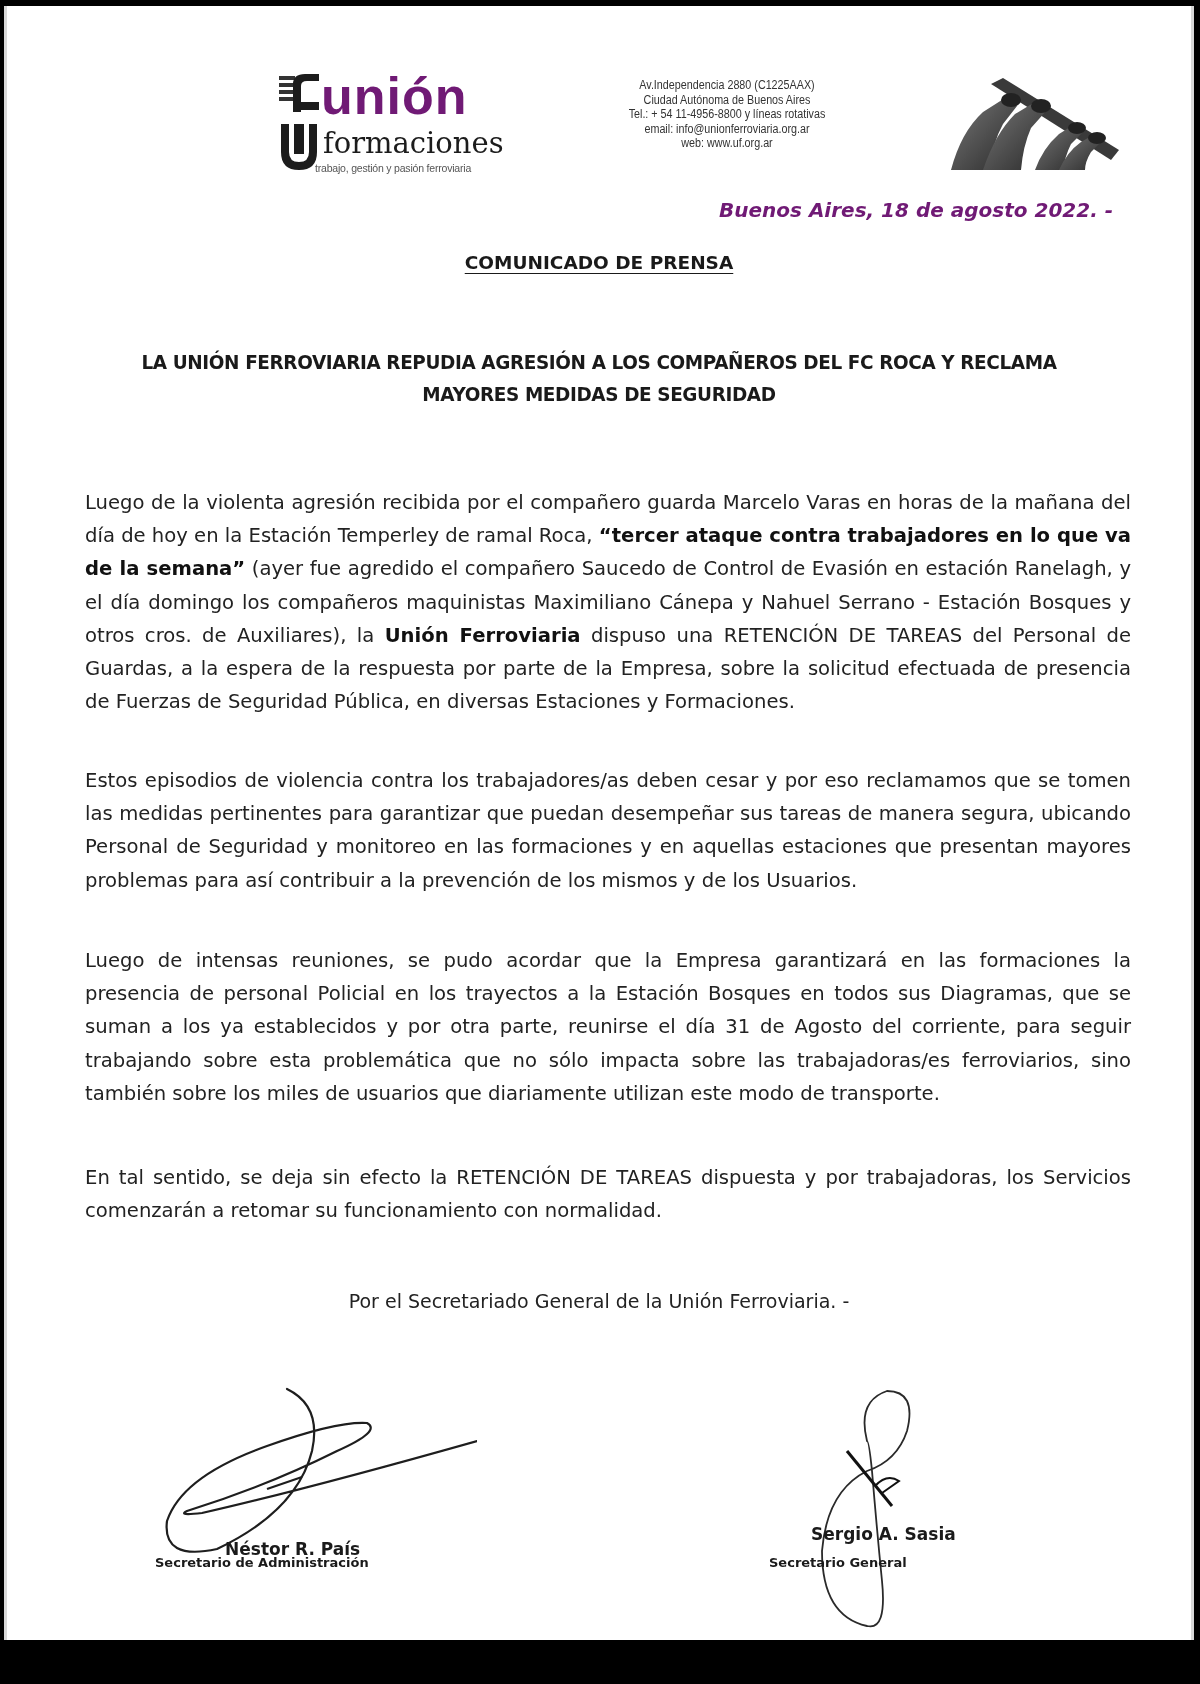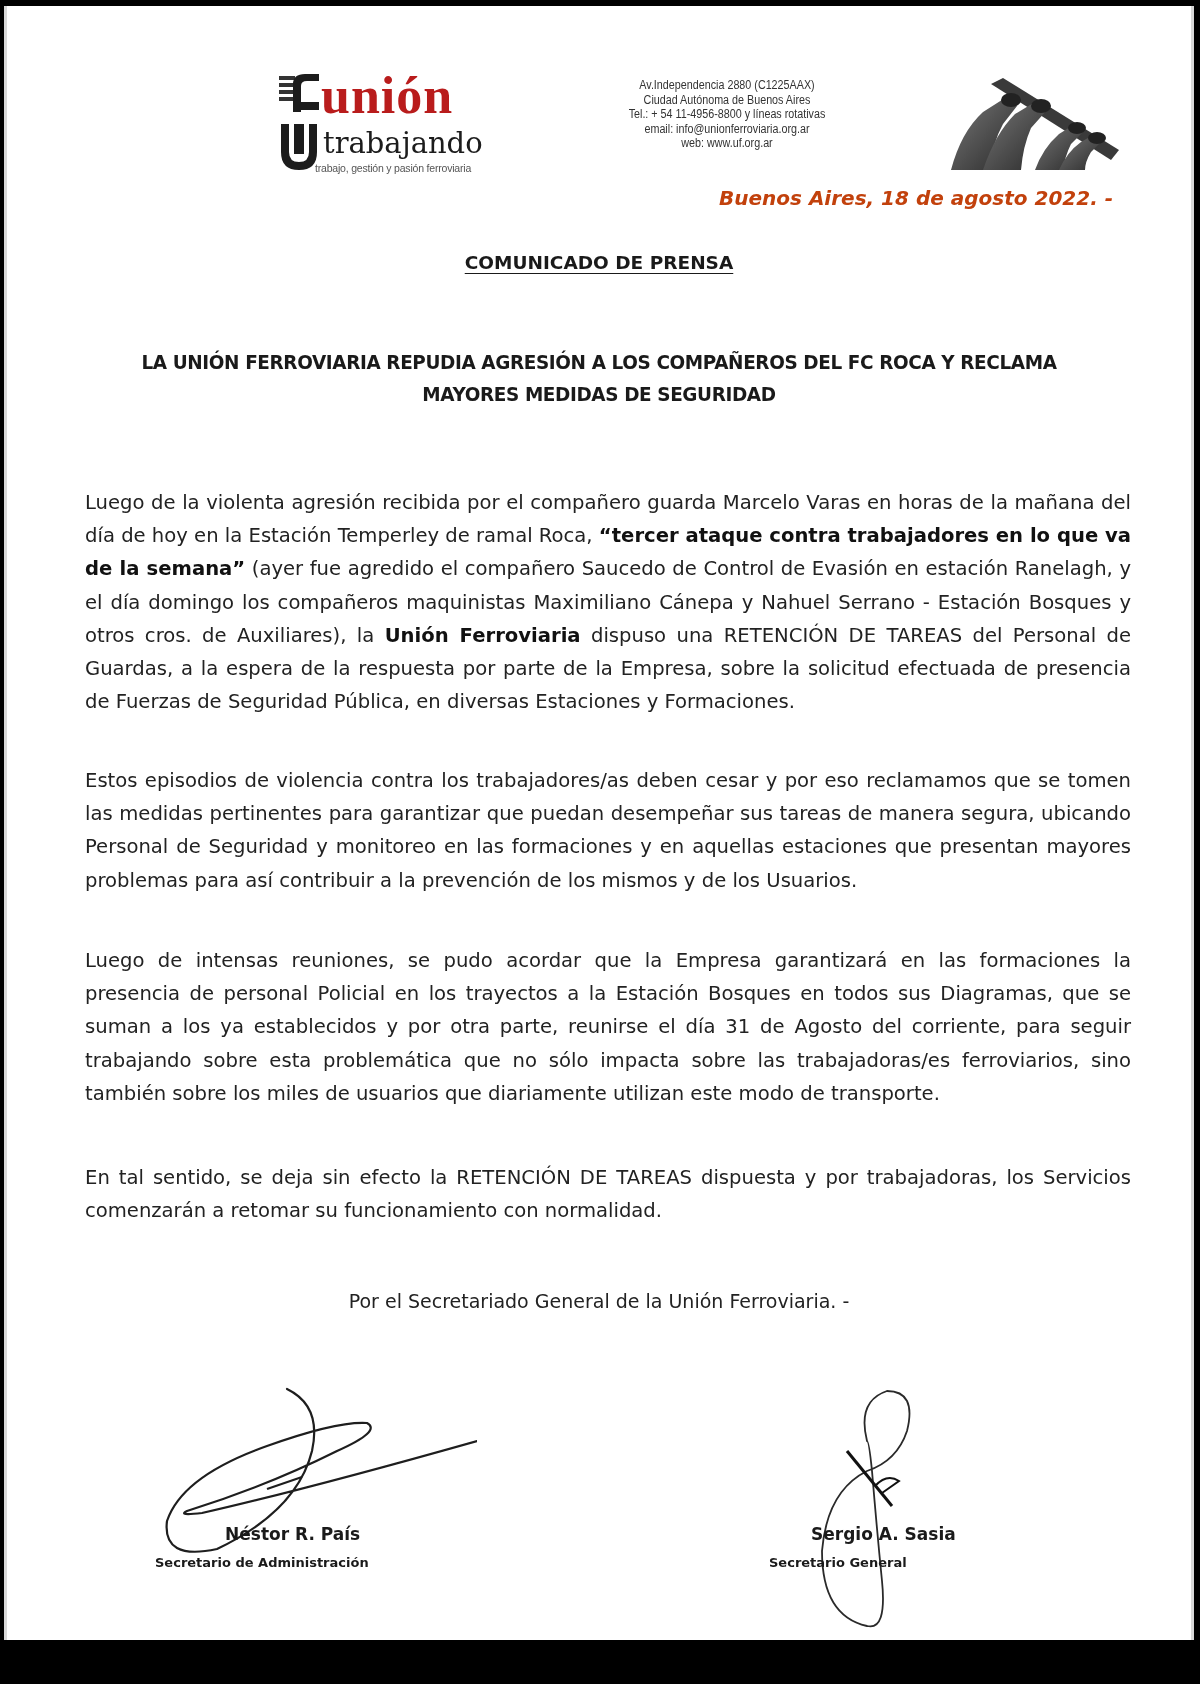--- a/index.html
+++ b/index.html
@@ -9,40 +9,40 @@
   }
   .page {
     position: absolute; left: 4px; top: 6px; width: 1190px; height: 1634px;
     background: #ffffff;
     border-left: 3px solid #d8d8d8; border-right: 3px solid #d8d8d8;
     box-sizing: border-box;
   }
   .logo { position: absolute; left: 272px; top: 66px; width: 240px; height: 106px; }
   .logo .mark { position: absolute; left: 0; top: 0; width: 40px; height: 100px; }
   .logo .word1 {
-    position: absolute; left: 42px; top: -6px; font-family: Liberation Serif, serif;
-    font-size: 52px; font-weight: bold; letter-spacing: 1px; color: #b91c1c;
+    position: absolute; left: 42px; top: -6px; font-family: Liberation Sans, sans-serif;
+    font-size: 52px; font-weight: bold; letter-spacing: 1px; color: #701a75;
   }
   .logo .word2 {
     position: absolute; left: 44px; top: 54px; font-family: "DejaVu Serif", serif;
     font-size: 29px; color: #1c1c1c;
   }
   .logo .tagline {
     position: absolute; left: 36px; top: 90px; font-family: "Liberation Sans", sans-serif;
     font-size: 10.5px; color: #555; white-space: nowrap; letter-spacing: -0.2px;
   }
   .address {
     position: absolute; left: 580px; top: 72px; width: 280px; text-align: center;
     font-family: "Liberation Sans", sans-serif; font-size: 12.5px; line-height: 14.5px;
     color: #333; transform: scaleX(0.86); transform-origin: center;
   }
   .emblem { position: absolute; left: 936px; top: 66px; width: 180px; height: 100px; }
   .dateline {
-    position: absolute; right: 78px; top: 180px; font-style: italic; font-weight: bold;
-    font-size: 20px; color: #c2410c;
+    position: absolute; right: 78px; top: 192px; font-style: italic; font-weight: bold;
+    font-size: 20px; color: #701a75;
   }
   .press {
     position: absolute; left: 0; right: 0; top: 246px; text-align: center;
   }
   .press span { font-weight: bold; font-size: 18.5px; text-decoration: underline; text-underline-offset: 4px; }
   .headline {
     position: absolute; left: 60px; right: 60px; top: 340px; text-align: center;
     font-weight: bold; font-size: 19px; line-height: 32px; letter-spacing: -0.4px;
     transform: scaleX(0.97);
   }
@@ -56,21 +56,21 @@
   #p3 { top: 938px; }
   #p4 { top: 1155px; }
   .closing {
     position: absolute; left: 0; right: 0; top: 1284px; text-align: center;
     font-size: 19px; color: #222;
   }
   .sig { position: absolute; }
   .sig .name { font-weight: bold; font-size: 17px; color: #1a1a1a; }
   .sig .role { font-weight: bold; font-size: 13px; color: #1a1a1a; }
   #sig1 { left: 148px; top: 1518px; width: 300px; }
-  #sig1 .name { position: absolute; left: 70px; top: 0; white-space: nowrap; }
+  #sig1 .name { position: absolute; left: 70px; top: 15px; white-space: nowrap; }
   #sig1 .role { position: absolute; left: 0; top: 31px; white-space: nowrap; }
   #sig2 { left: 760px; top: 1518px; width: 200px; }
   #sig2 .name { position: absolute; left: 24px; top: 0; white-space: nowrap; margin-left: 20px; }
   #sig2 .role { position: absolute; left: 2px; top: 31px; white-space: nowrap; }
   .scribble { position: absolute; pointer-events: none; }
 </style>
 </head>
 <body>
 
 <div class="page">
@@ -80,21 +80,21 @@
       <rect x="0" y="4" width="16" height="4" fill="#333"></rect>
       <rect x="0" y="11" width="16" height="4" fill="#333"></rect>
       <rect x="0" y="18" width="16" height="4" fill="#333"></rect>
       <rect x="0" y="25" width="16" height="4" fill="#333"></rect>
       <path d="M14 40 L14 12 Q14 2 26 2 L40 2 L40 9 L28 9 Q22 9 22 14 L22 40 Z" fill="#1c1c1c"></path>
       <rect x="18" y="30" width="22" height="8" fill="#1c1c1c"></rect>
       <path d="M2 52 L10 52 L10 80 Q10 90 20 90 Q30 90 30 80 L30 52 L38 52 L38 80 Q38 98 20 98 Q2 98 2 80 Z" fill="#1c1c1c"></path>
       <rect x="15" y="52" width="10" height="30" fill="#1c1c1c"></rect>
     </svg>
     <div class="word1">unión</div>
-    <div class="word2">trabajando</div>
+    <div class="word2">formaciones</div>
     <div class="tagline">trabajo, gestión y pasión ferroviaria</div>
   </div>
 
   <div class="address">
     <div>Av.Independencia 2880 (C1225AAX)</div>
     <div>Ciudad Autónoma de Buenos Aires</div>
     <div>Tel.: + 54 11-4956-8800 y líneas rotativas</div>
     <div>email: info@unionferroviaria.org.ar</div>
     <div>web: www.uf.org.ar</div>
   </div>

